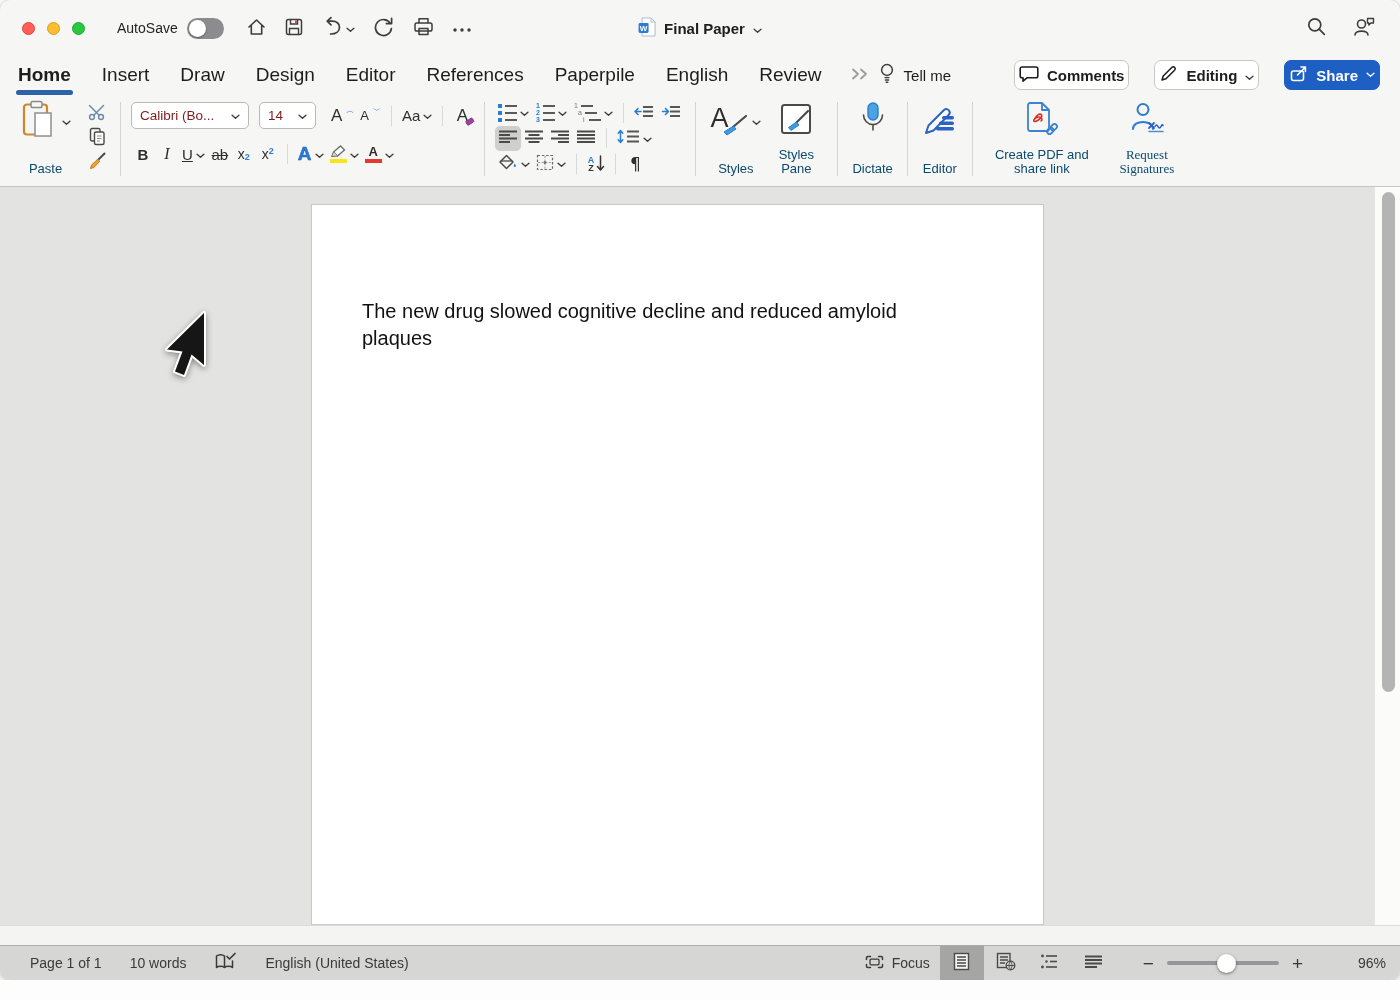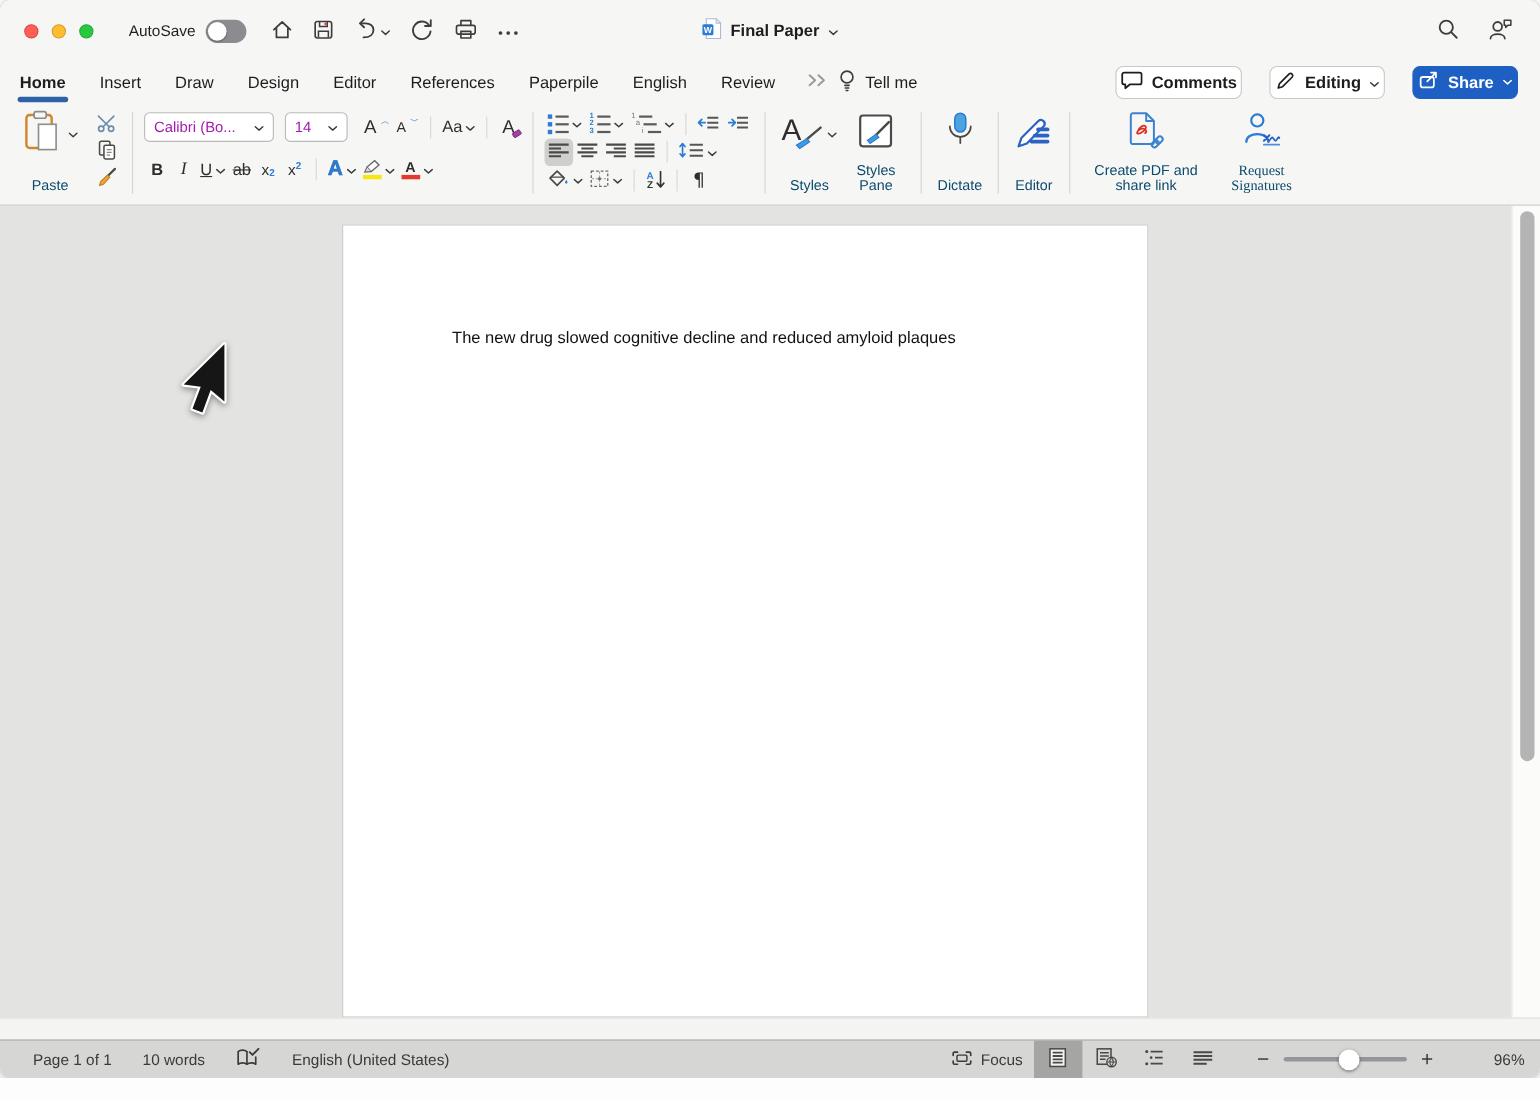--- a/index.html
+++ b/index.html
@@ -19,21 +19,21 @@
   .toggle { width:37px; height:21px; border-radius:11px; background:#8b8b90; position:relative; }
   .toggle .knob { position:absolute; left:2px; top:2px; width:17px; height:17px; border-radius:50%; background:#fff; box-shadow:0 1px 2px rgba(0,0,0,.35); }
   .tb-icons { display:flex; align-items:center; gap:17px; margin-left:22px; }
   .tb-btn { display:flex; align-items:center; gap:3px; background:none; border:0; padding:0; cursor:default; }
   .doc-title { position:absolute; left:50%; transform:translateX(-50%); display:flex; align-items:center; gap:8px;
                font-size:15px; font-weight:600; color:#1d1d1f; }
   .tb-right { margin-left:auto; display:flex; align-items:center; gap:26px; }
 
   
   .tabrow { height:38px; flex:0 0 auto; display:flex; align-items:center; padding:0 20px 0 16px; }
-  .tab { position:relative; padding:0 2px; margin-right:27px; font-size:15px; color:#1d1d1f; background:none; border:0; }
+  .tab { position:relative; padding:0 2px; margin-right:27px; font-size:19px; color:#1d1d1f; background:none; border:0; }
   .tab.active { font-weight:700; }
   .tab.active::after { content:""; position:absolute; left:0; right:0; bottom:-9px; height:5px; border-radius:3px; background:#2d62a8; }
   .tellme { display:flex; align-items:center; gap:9px; margin-left:8px; font-size:15px; color:#1d1d1f; }
   .tabrow .right { margin-left:auto; display:flex; align-items:center; gap:25px; }
   .pill { height:30px; display:flex; align-items:center; gap:8px; padding:0 4px; border-radius:7px;
           border:1px solid #c8c8c6; background:#fff; font-size:15px; font-weight:600; color:#1d1d1f; }
   .pill.share { background:#1e5fc4; border-color:#1e5fc4; color:#fff; }
 
   
   .ribbon { height:93px; flex:0 0 auto; border-bottom:1px solid #c6c6c5; display:flex; align-items:stretch; padding:5px 8px 7px 16px; }
@@ -41,21 +41,21 @@
   .group { display:flex; }
   .bigbtn { display:flex; flex-direction:column; align-items:center; justify-content:space-between; background:none; border:0; padding:2px 4px; }
   .bigbtn .ic { height:40px; display:flex; align-items:center; justify-content:center; gap:4px; }
   .biglabel { font-size:13px; color:#0c4a6e; line-height:1.12; text-align:center; }
   .smallcol { display:flex; flex-direction:column; justify-content:space-between; padding:3px 0 5px; margin-left:10px; }
   .sbtn { display:flex; align-items:center; justify-content:center; background:none; border:0; padding:0 3px; min-width:24px; height:25px; gap:3px; }
   .fontgroup { display:flex; flex-direction:column; }
   .frow { display:flex; align-items:center; height:33px; }
   .frow + .frow { margin-top:7px; height:30px; }
   .combo { height:27px; background:#fff; border:1px solid #b9b9b7; border-radius:5px; display:flex; align-items:center;
-           justify-content:space-between; padding:0 8px; font-size:13.5px; color:#a21caf; }
+           justify-content:space-between; padding:0 8px; font-size:13.5px; color:#7f1d1d; }
   .combo.name { width:118px; margin-right:10px; }
   .combo.size { width:57px; margin-right:12px; }
   .g { font-size:15px; color:#2e2e2e; }
   .g.bold { font-weight:700; }
   .g.it { font-family:"Liberation Serif", serif; font-style:italic; font-size:16px; }
   .g.ul { text-decoration:underline; }
   .g.strike { text-decoration:line-through; }
   .supsub { display:flex; align-items:flex-end; }
   .supsub .base { font-size:14px; color:#2e2e2e; }
   .supsub .d { font-size:9px; color:#2b7cd3; font-weight:600; }
@@ -81,21 +81,21 @@
   .sorticon .letters .a { color:#2b7cd3; }
   .sorticon .letters .z { color:#333; }
   .pilcrow { font-size:17px; color:#2e2e2e; font-family:"DejaVu Sans", sans-serif; }
   .styles-ic { position:relative; width:38px; height:36px; }
   .styles-ic .A { position:absolute; left:0; top:0; font-size:27px; color:#2e2e2e; font-weight:400; }
   .mic-wrap, .ed-wrap { height:40px; display:flex; align-items:center; }
 
   
   .docarea { flex:1; background:#e3e3e2; position:relative; overflow:hidden; }
   .page { position:absolute; left:311px; top:17px; width:733px; bottom:0; background:#fff; border:1px solid #c9c9c8; }
-  .pagetext { padding:93px 86px 0 99px; font-size:15px; color:#111; line-height:1.35; }
+  .pagetext { padding:93px 86px 0 50px; font-size:20px; color:#111; line-height:1.35; }
   .scroll-track { position:absolute; top:0; right:0; bottom:0; width:26px; background:#fbfbfa; border-left:1px solid #e5e5e4; }
   .scroll-thumb { position:absolute; top:5px; right:5px; width:13px; height:500px; border-radius:7px; background:#b4b4b4; }
   .cursor { position:absolute; left:163px; top:122px; filter:drop-shadow(0 2px 3px rgba(0,0,0,.4)); }
 
   
   .hstrip { height:20px; flex:0 0 auto; background:#f4f4f2; border-top:1px solid #dcdcda; }
   .statusbar { height:35px; flex:0 0 auto; background:#d6d6d4; border-top:1px solid #ababa9; display:flex; align-items:center;
                padding-left:30px; font-size:14px; color:#3a3a3a; }
   .sb-item { margin-right:28px; display:flex; align-items:center; background:none; border:0; font-size:14px; color:#3a3a3a; padding:0;text-align:center; }
   .sb-right { margin-left:auto; display:flex; align-items:center; height:100%; }

